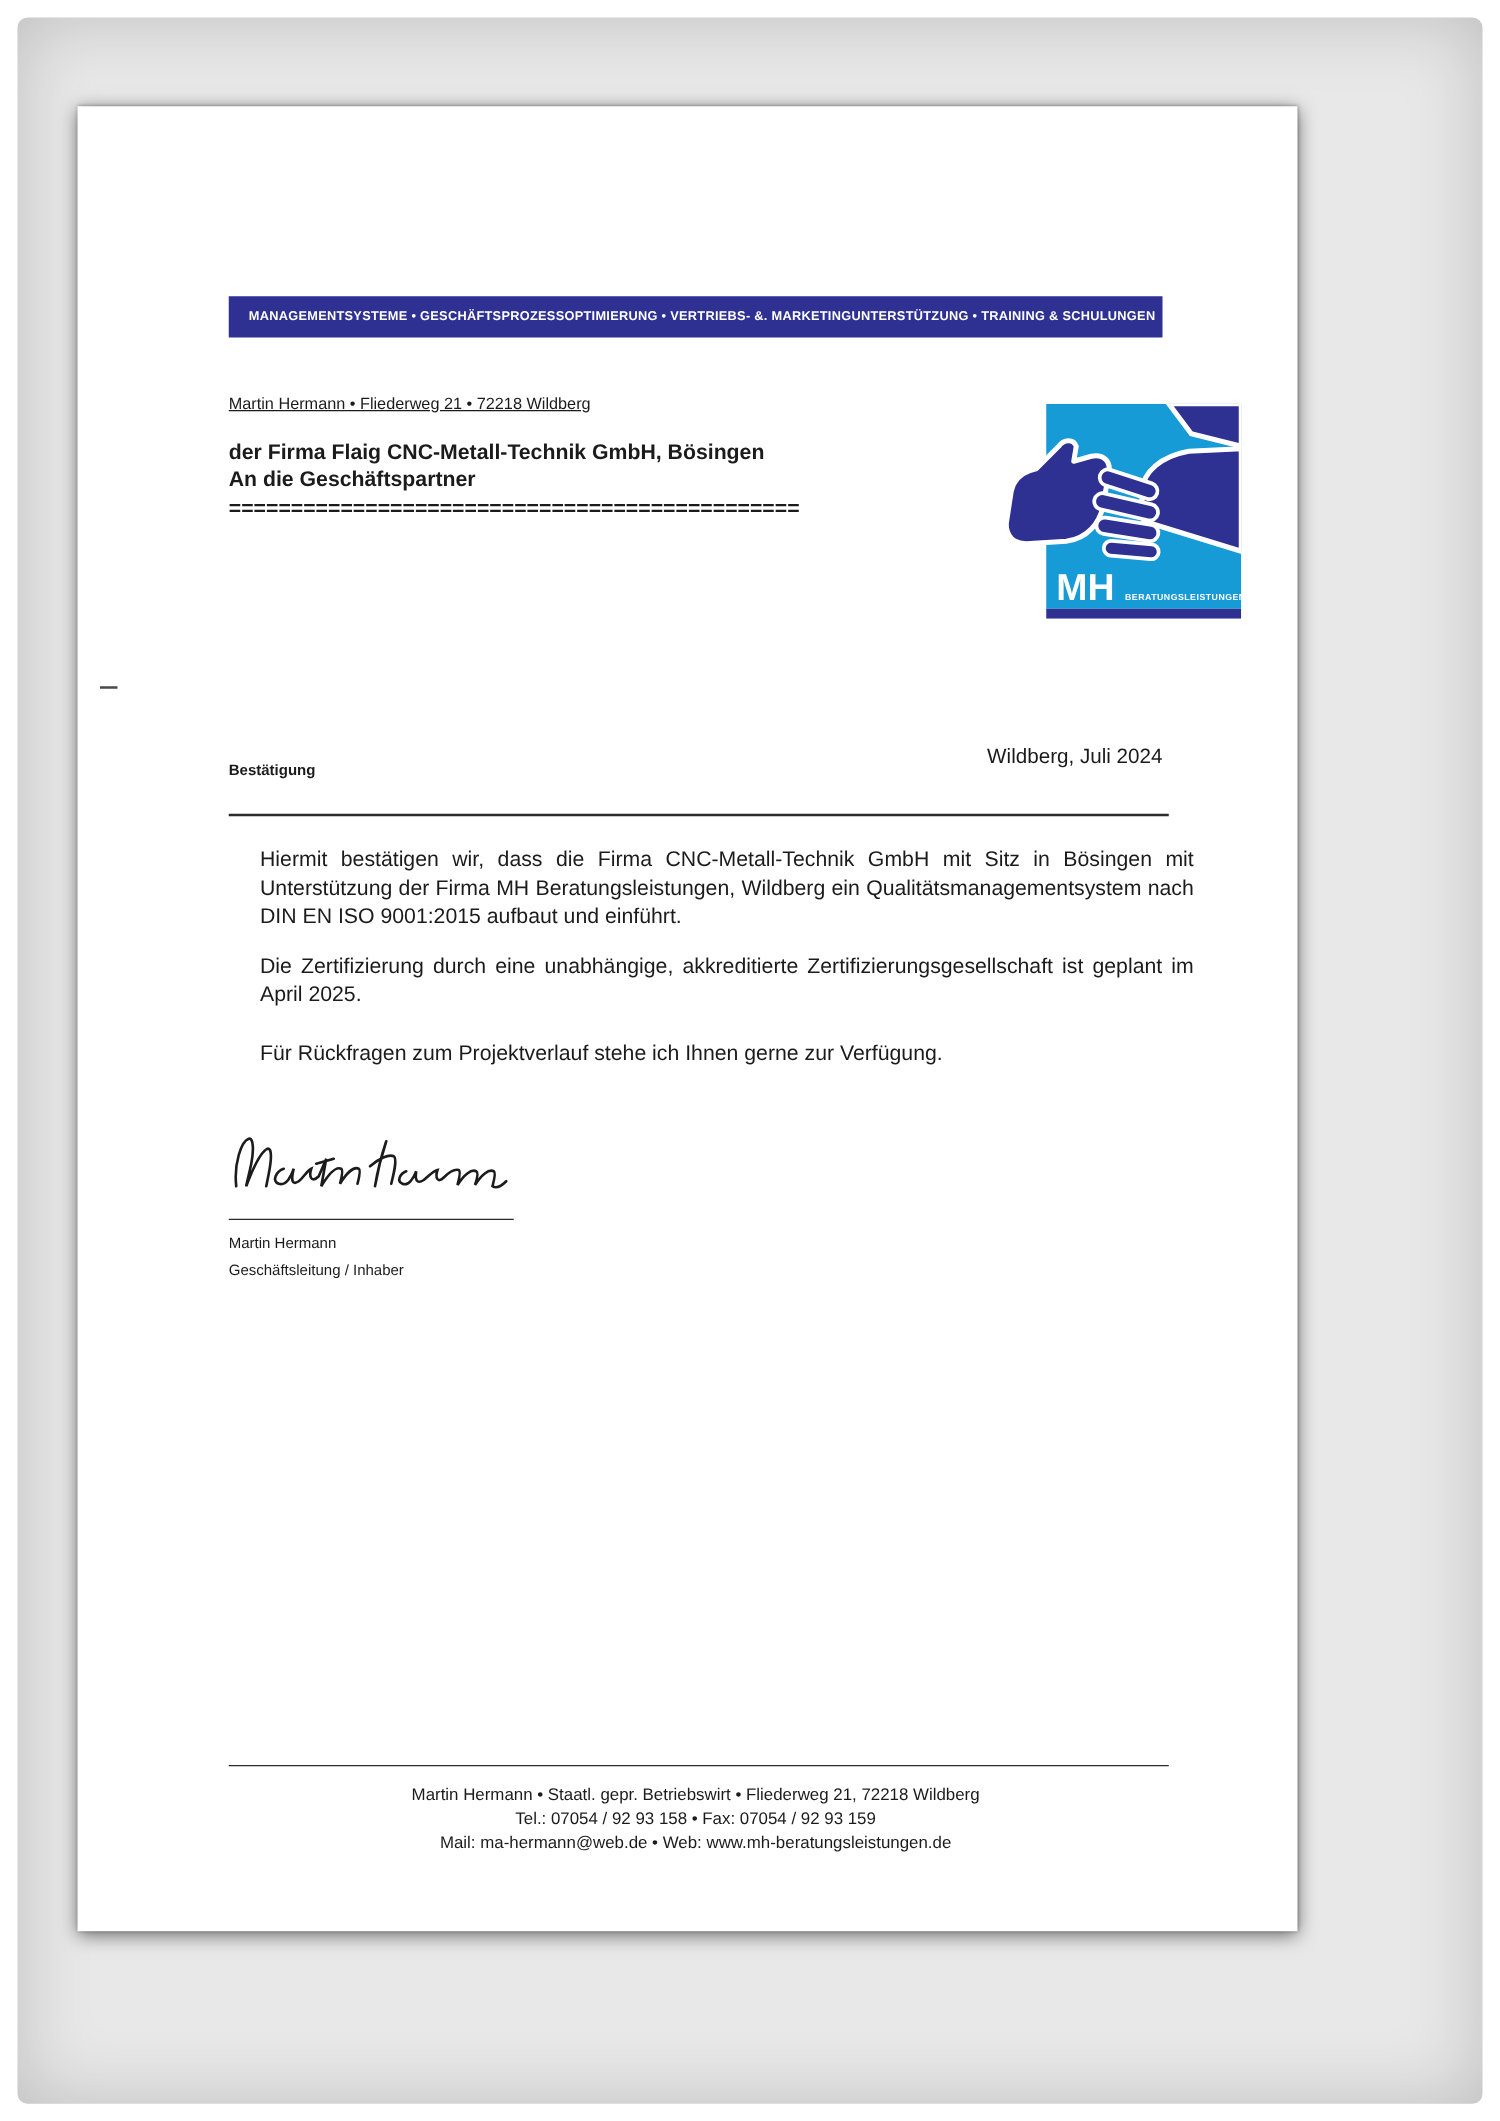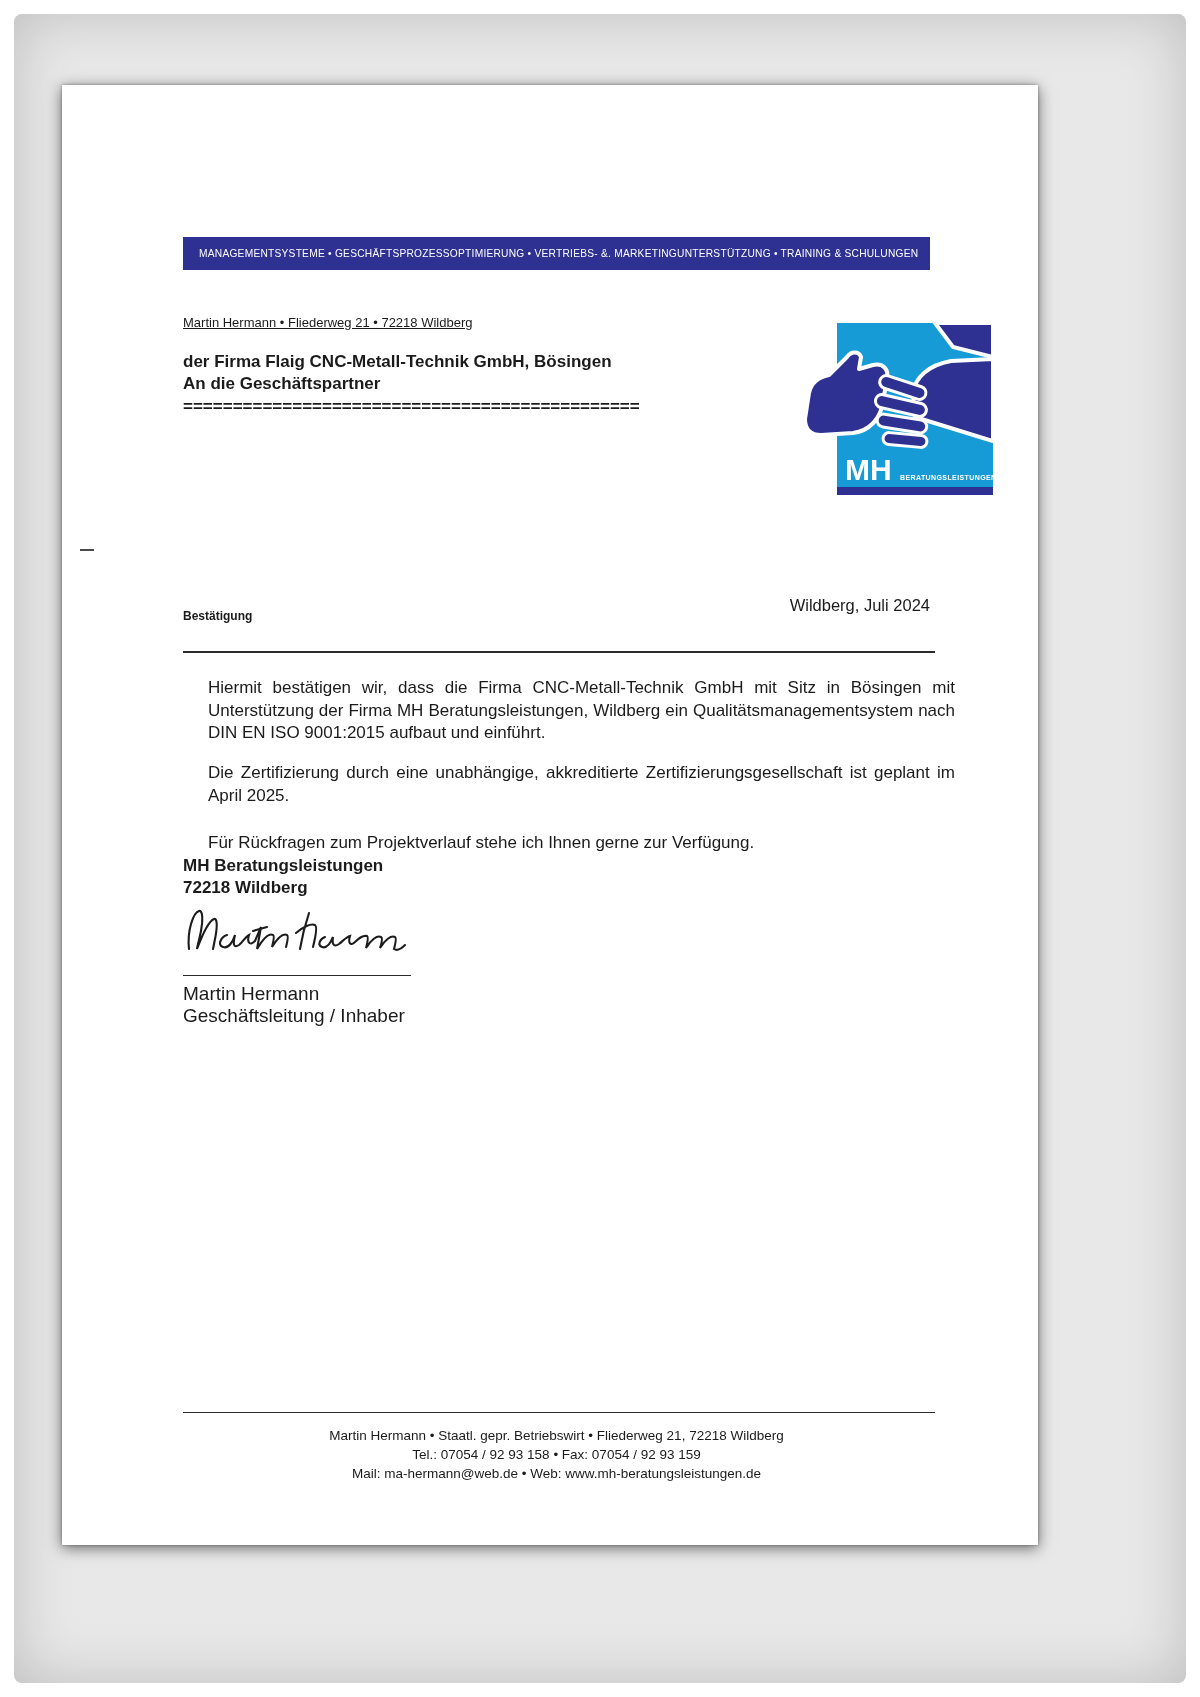--- a/index.html
+++ b/index.html
@@ -28,21 +28,21 @@
     position: absolute;
     left: 121px; top: 152px;
     width: 747px; height: 33px;
     display: flex; align-items: center; justify-content: flex-start;
     padding-left: 16px;
     white-space: nowrap; overflow: hidden;
   }
   .banner span {
     color: #ffffff;
     font-size: 10.2px;
-    font-weight: normal;
+    font-weight: bold;
     letter-spacing: 0.25px;
   }
   .sender-line {
     position: absolute;
     left: 121px; top: 230px;
     font-size: 13px;
     text-decoration: underline;
     white-space: nowrap;
   }
   .recipient {
@@ -102,21 +102,21 @@
   }
   .sig-rule {
     position: absolute;
     left: 121px; top: 890px;
     width: 228px; height: 0;
     border-top: 1.5px solid #2b2b2b;
   }
   .sig-block {
     position: absolute;
     left: 121px; top: 898px;
-    font-size: 19px; line-height: 22px;
+    font-size: 12px; line-height: 22px;
   }
   .footer-rule {
     position: absolute;
     left: 121px; top: 1327px;
     width: 752px; height: 0;
     border-top: 1.5px solid #2b2b2b;
   }
   .footer {
     position: absolute;
     left: 121px; top: 1341px;
@@ -170,24 +170,20 @@
 
   <div class="date-line">Wildberg, Juli 2024</div>
 
   <div class="subject">Bestätigung</div>
   <div class="subject-rule"></div>
 
   <div class="body-text p1">Hiermit bestätigen wir, dass die Firma CNC-Metall-Technik GmbH mit Sitz in Bösingen mit Unterstützung der Firma MH Beratungsleistungen, Wildberg ein Qualitätsmanagementsystem nach DIN EN ISO 9001:2015 aufbaut und einführt.</div>
   <div class="body-text p2">Die Zertifizierung durch eine unabhängige, akkreditierte Zertifizierungsgesellschaft ist geplant im April 2025.</div>
   <div class="body-text p3">Für Rückfragen zum Projektverlauf stehe ich Ihnen gerne zur Verfügung.</div>
 
-  <div class="closing">
-    <div>MH Beratungsleistungen</div>
-    <div>72218 Wildberg</div>
-  </div>
 
   <svg class="signature-svg" viewBox="0 0 230 70">
     <g fill="none" stroke="#1c1c1c" stroke-width="2.1" stroke-linecap="round">
       <path d="M6 52 C4 34 10 16 16 14 C20 13 20 24 18 34 C16 44 14 50 14 52 C20 36 26 24 31 22 C35 21 34 32 32 42 L30 52"></path>
       <path d="M44 38 C38 40 34 48 40 50 C46 52 50 44 52 38 C50 46 50 52 56 48 C60 45 62 40 66 38 C64 44 66 50 72 44 L78 30 L74 52 C80 42 86 36 90 38 C92 39 90 46 89 50 C94 42 100 36 104 38 C106 39 104 46 103 50"></path>
       <path d="M70 34 L84 30"></path>
       <path d="M126 16 C122 28 119 40 117 52 M113 36 C120 30 128 26 132 28 C135 30 132 42 130 50"></path>
       <path d="M142 40 C137 42 134 48 139 50 C144 52 148 45 150 40 C149 46 150 51 156 47 C160 44 163 40 167 39 C165 45 167 50 172 45 C176 41 180 38 184 39 C186 40 184 47 183 51 C188 43 194 38 198 40 C200 41 198 48 197 51 C202 43 208 38 212 40 C214 41 212 48 211 52 C214 54 218 52 222 48"></path>
     </g>
   </svg>

